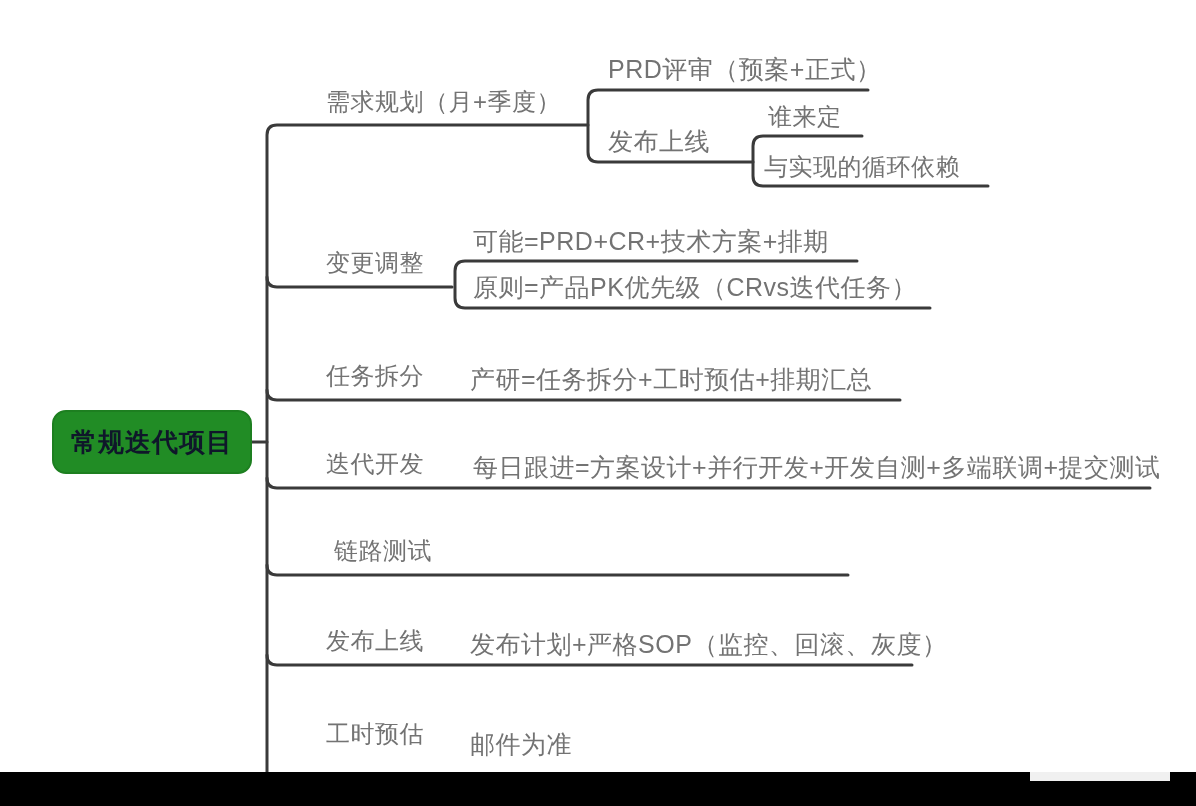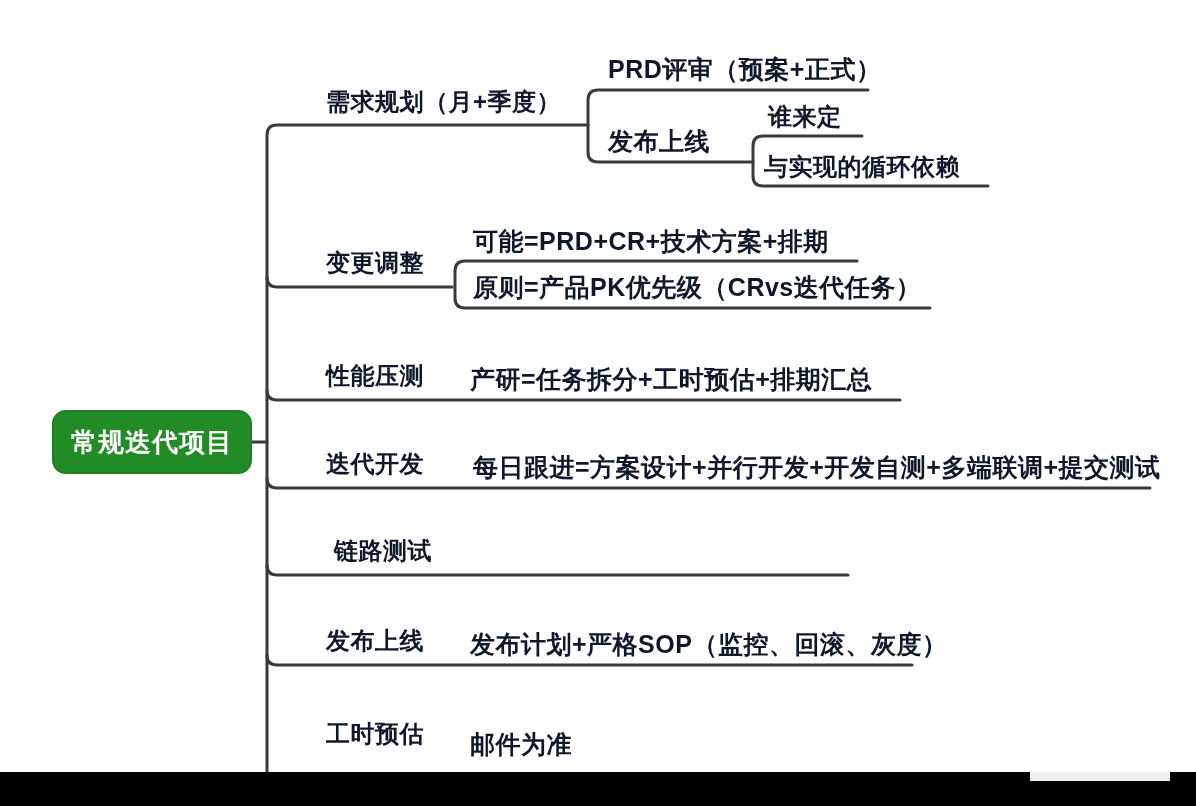--- a/index.html
+++ b/index.html
@@ -7,37 +7,37 @@
     position:relative;
     width:1196px;height:806px;
     background:#ffffff;
     overflow:hidden;
     font-family:"Liberation Sans","DejaVu Sans",sans-serif;
   }
   .stage svg{position:absolute;left:0;top:0;}
   .topic{
     position:absolute;
     white-space:nowrap;
-    font-weight:700;
-    color:#0f172a;
+    font-weight:400;
+    color:#737373;
     letter-spacing:0.5px;
   }
   .l1{font-size:24px;line-height:32px;margin-left:8px;}
   .l2{font-size:25px;line-height:30px;}
   .l3{font-size:24px;line-height:29px;}
   .root{
     position:absolute;
     left:52px;top:410px;
     width:200px;height:64px;
     background:#218c25;
     border:2px solid #1d7f20;
     border-radius:14px;
     box-sizing:border-box;
     display:flex;align-items:center;justify-content:center;
-    color:#ffffff;
+    color:#0f172a;
     font-size:26px;font-weight:700;
     letter-spacing:1px;
   }
   .bottombar{
     position:absolute;
     left:0;top:772px;
     width:1196px;height:34px;
     background:#000000;
   }
   .scrollthumb{
@@ -76,21 +76,21 @@
   <div class="topic l1" style="left:318px;top:86px">需求规划（月+季度）</div>
   <div class="topic l2" style="left:608px;top:54px">PRD评审（预案+正式）</div>
   <div class="topic l2" style="left:608px;top:126px">发布上线</div>
   <div class="topic l3" style="left:768px;top:102px">谁来定</div>
   <div class="topic l3" style="left:764px;top:152px">与实现的循环依赖</div>
 
   <div class="topic l1" style="left:318px;top:247px">变更调整</div>
   <div class="topic l2" style="left:473px;top:226px">可能=PRD+CR+技术方案+排期</div>
   <div class="topic l2" style="left:473px;top:272px">原则=产品PK优先级（CRvs迭代任务）</div>
 
-  <div class="topic l1" style="left:318px;top:360px">性能压测</div>
+  <div class="topic l1" style="left:318px;top:360px">任务拆分</div>
   <div class="topic l2" style="left:470px;top:364px">产研=任务拆分+工时预估+排期汇总</div>
 
   <div class="topic l1" style="left:318px;top:448px">迭代开发</div>
   <div class="topic l2" style="left:473px;top:452px">每日跟进=方案设计+并行开发+开发自测+多端联调+提交测试</div>
 
   <div class="topic l1" style="left:326px;top:535px">链路测试</div>
 
   <div class="topic l1" style="left:318px;top:625px">发布上线</div>
   <div class="topic l2" style="left:470px;top:629px">发布计划+严格SOP（监控、回滚、灰度）</div>
 

